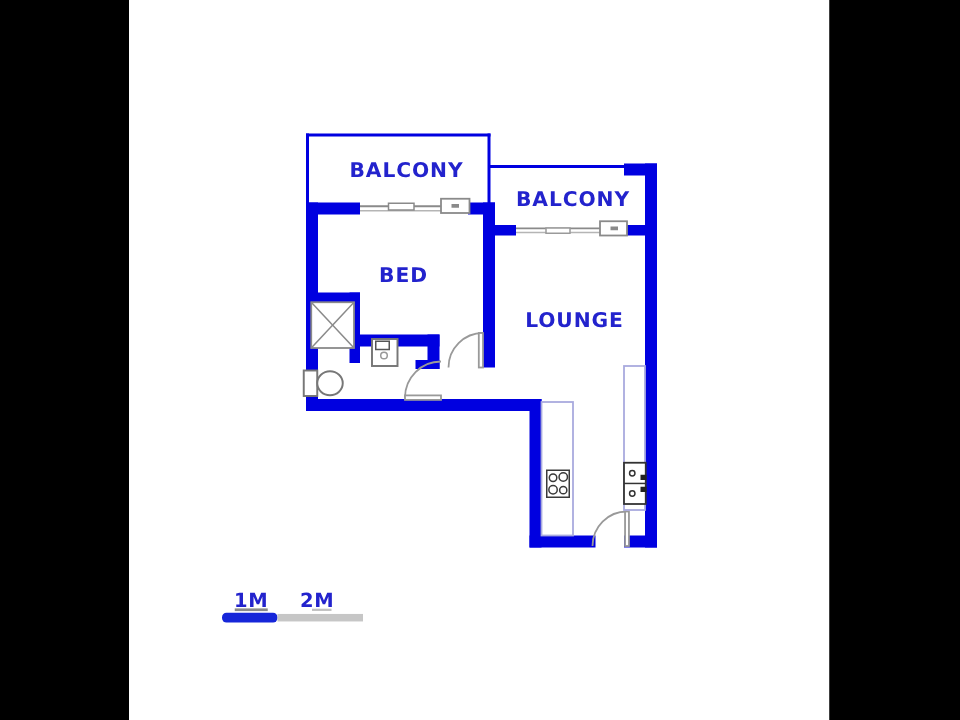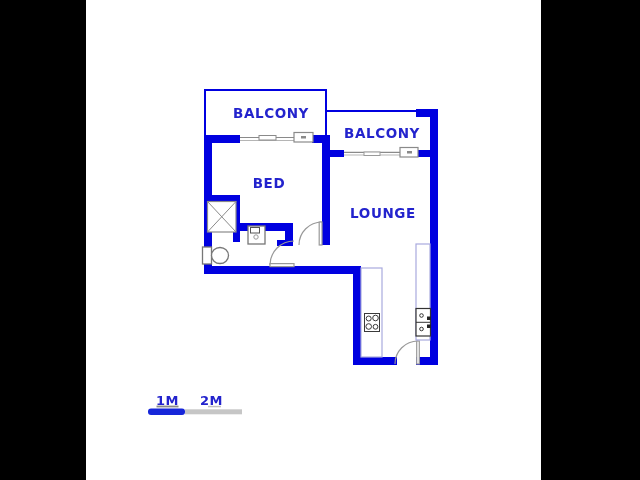--- a/index.html
+++ b/index.html
@@ -1,16 +1,16 @@
 <!DOCTYPE html>
 <html><head>
 <meta charset="utf-8">
 <style>
   html,body{margin:0;padding:0;background:#000;}
-  #stage{position:relative;width:541px;height:480px;overflow:hidden;background:#000;}
+  #stage{position:relative;width:640px;height:480px;overflow:hidden;background:#000;}
   #plan-svg{position:absolute;left:0;top:0;}
   text{font-family:"DejaVu Sans","Liberation Sans",sans-serif;font-weight:bold;}
   .room-label{font-size:13.5px;letter-spacing:0.6px;}
   .scale-label{font-size:13px;letter-spacing:0.5px;}
 </style>
 </head>
 <body>
 
 <div id="stage">
 <svg id="plan-svg" width="640" height="480" viewBox="0 0 640 480">

